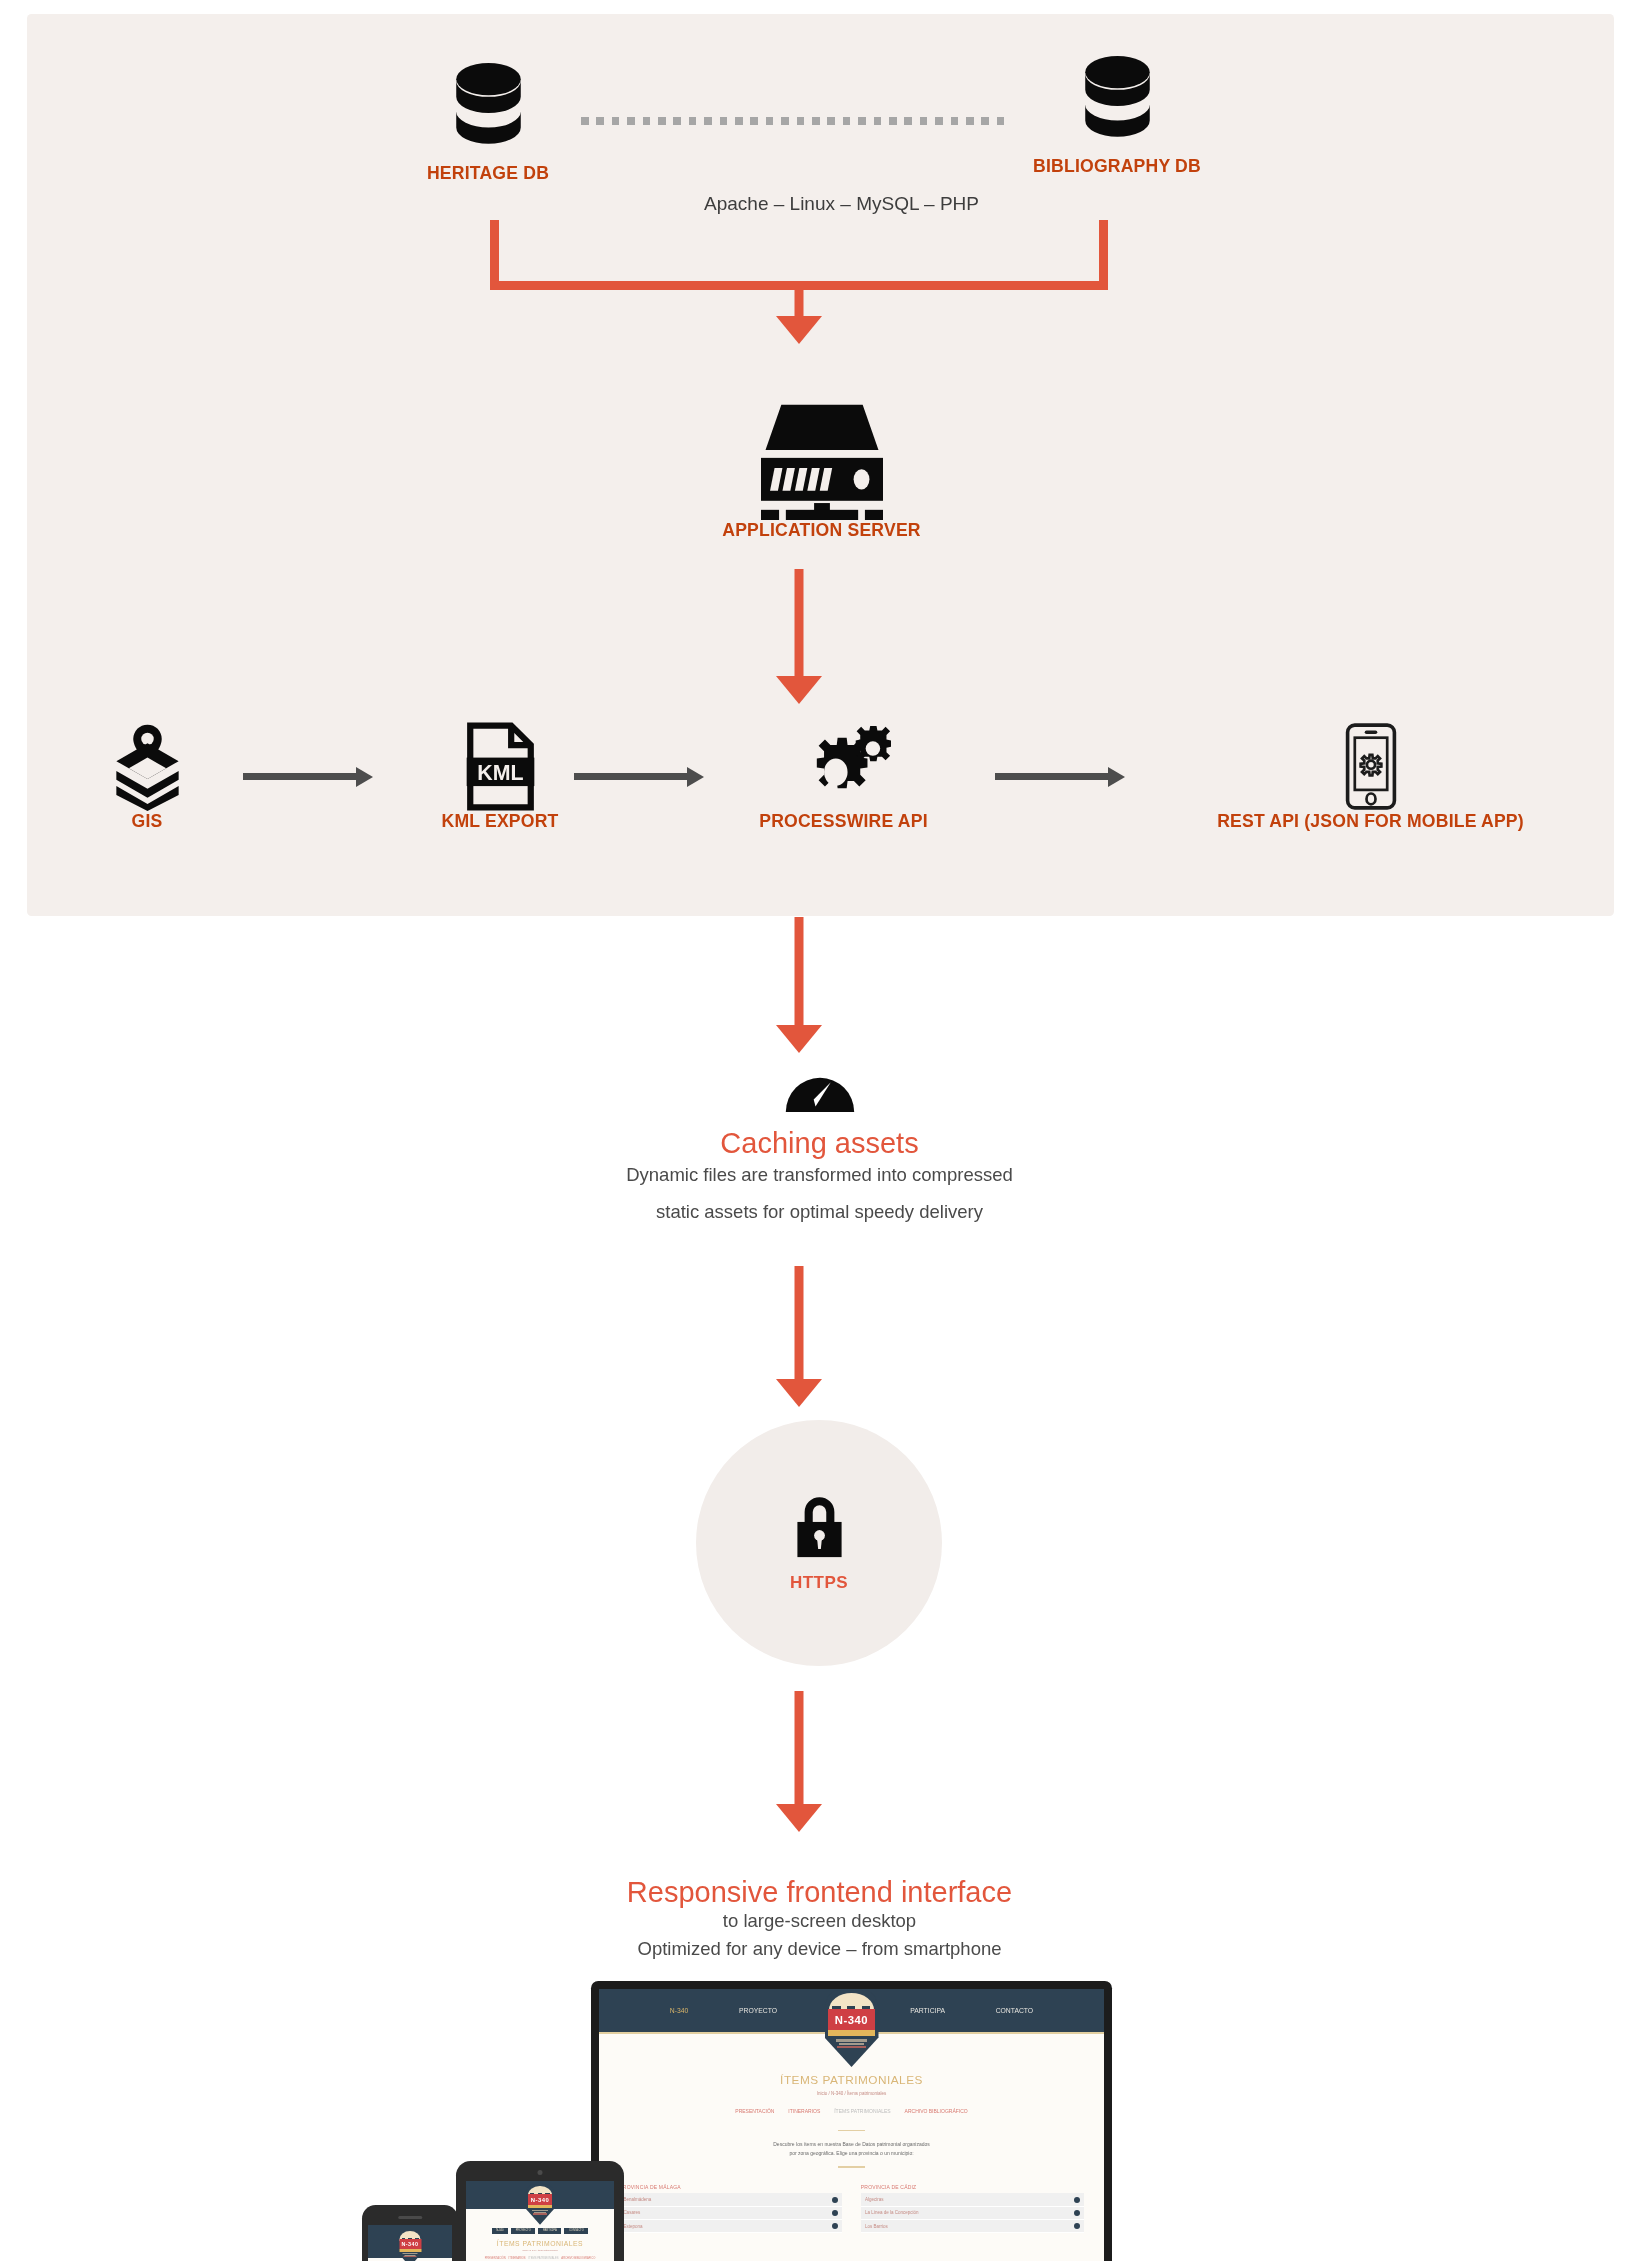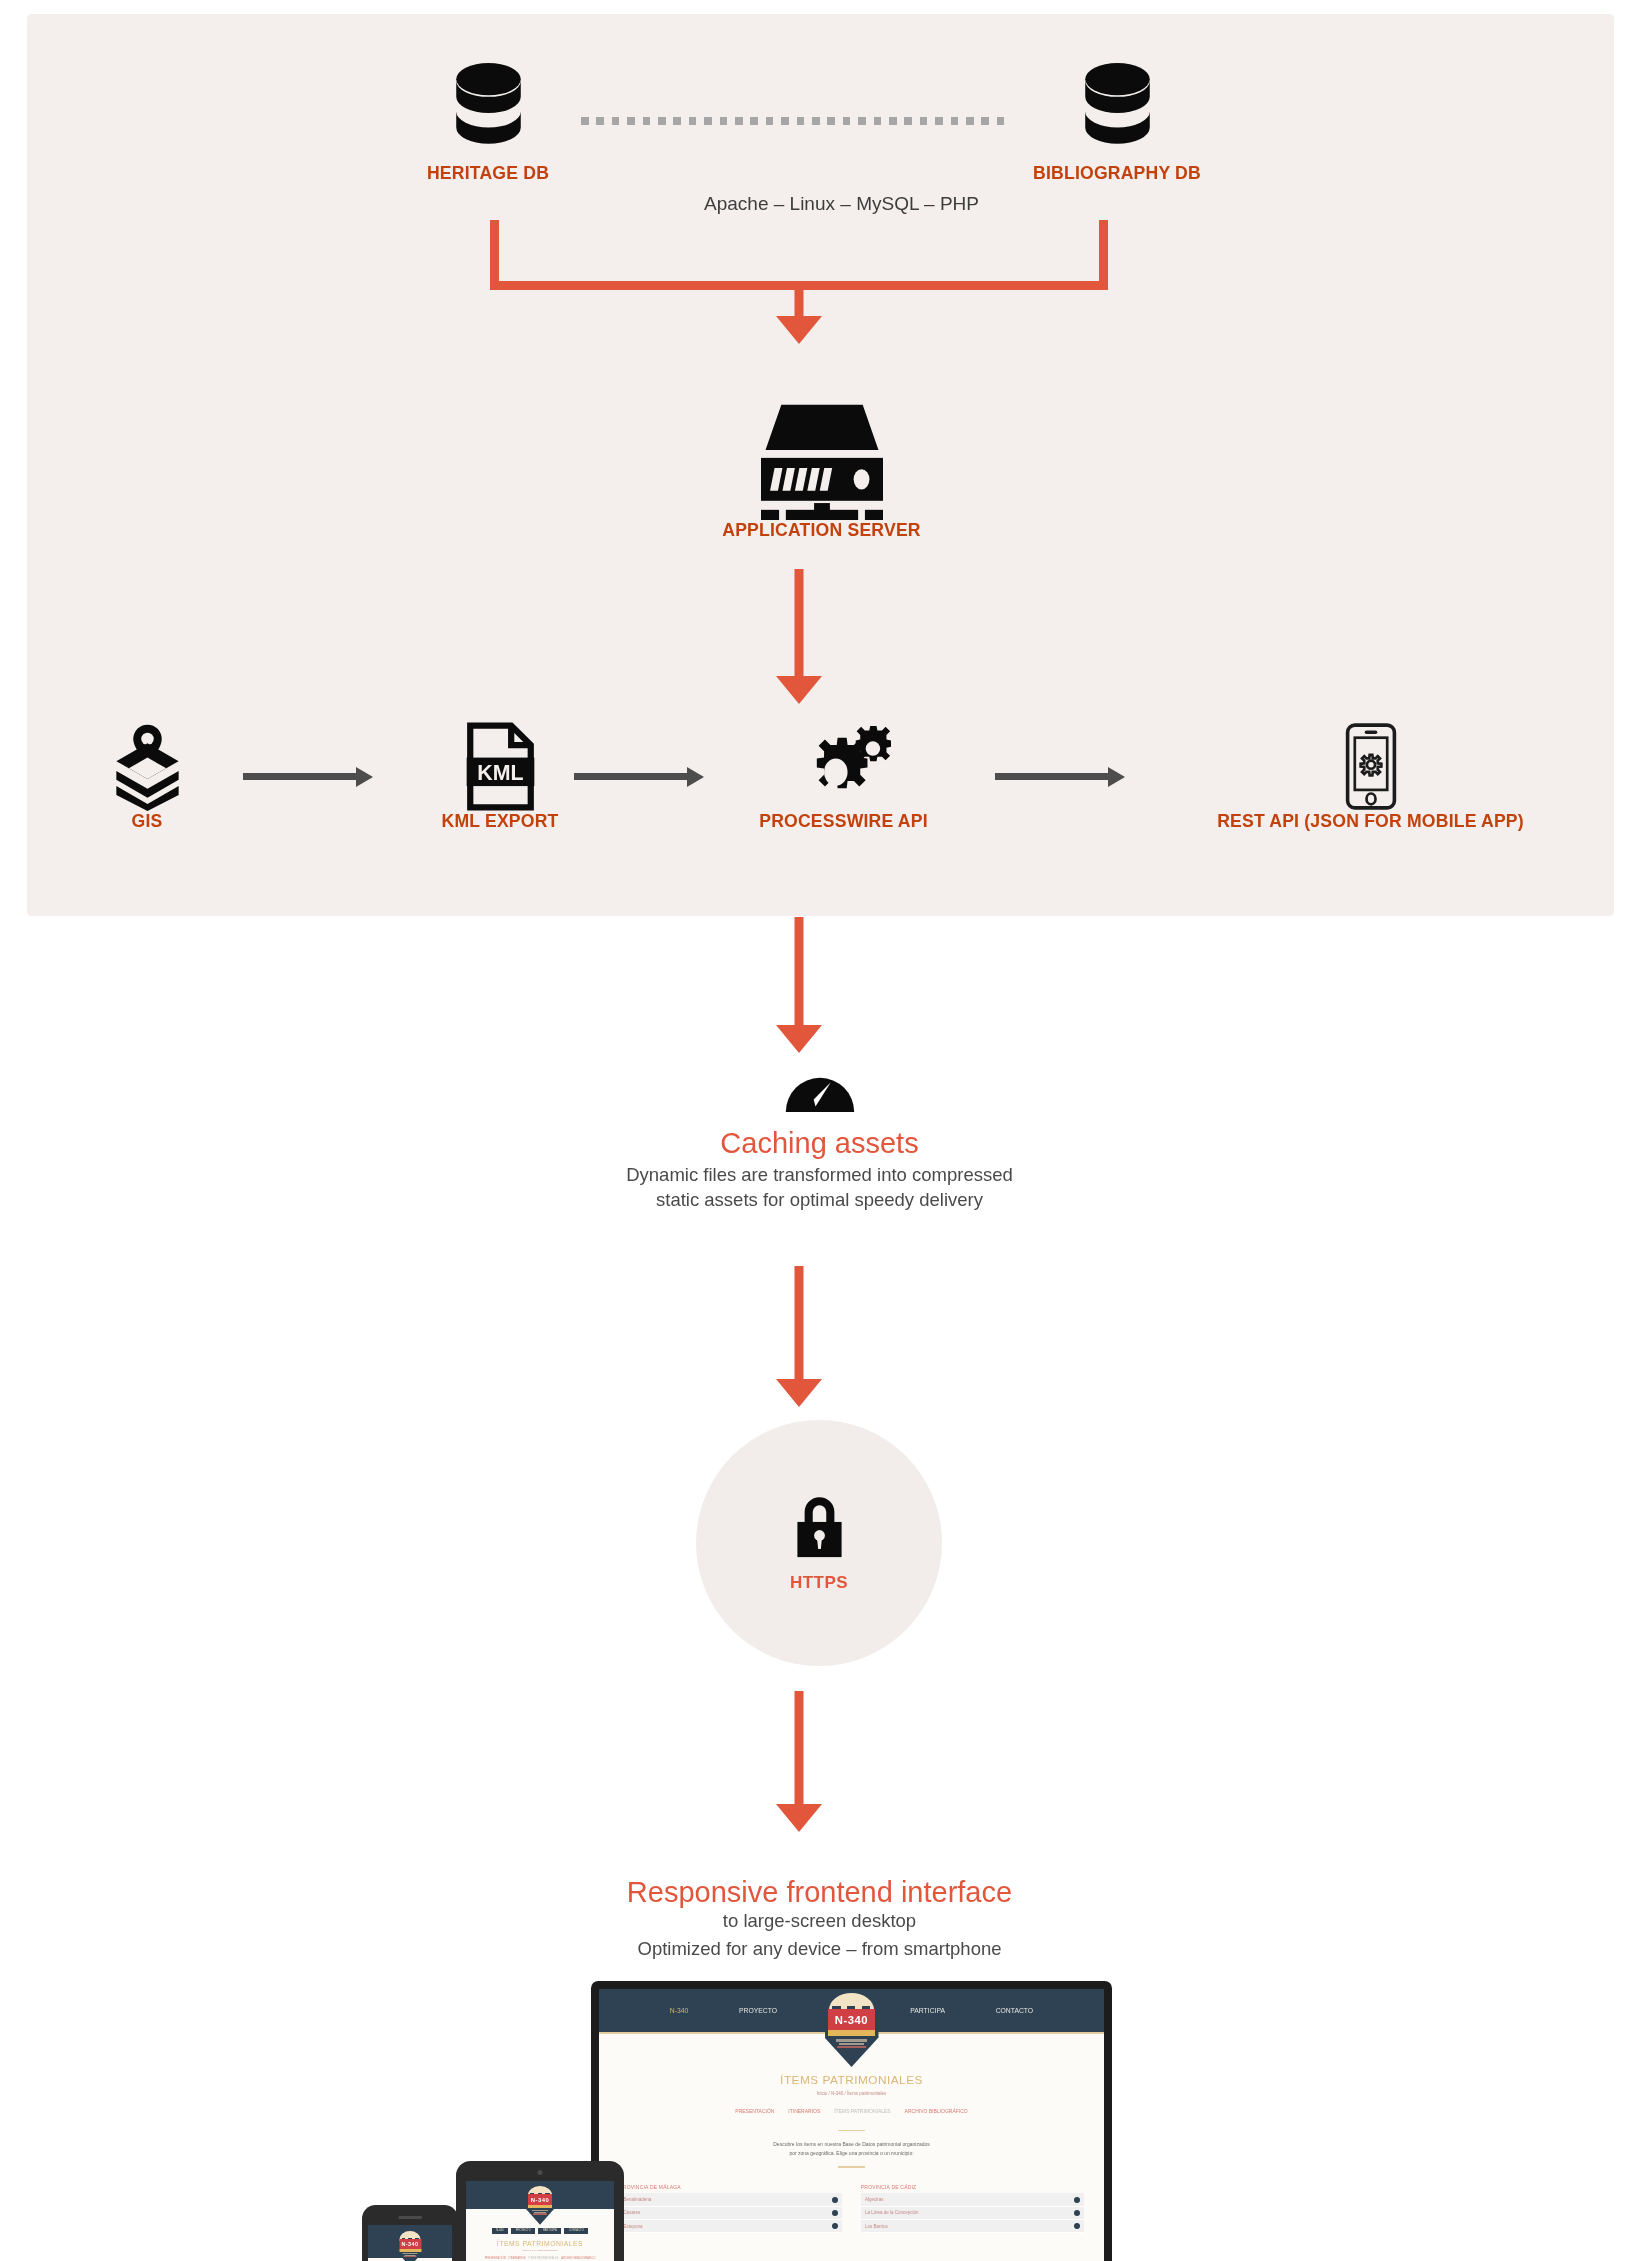--- a/index.html
+++ b/index.html
@@ -155,21 +155,21 @@
       <svg width="81" height="100" viewBox="0 0 100 124">
         <ellipse cx="50" cy="20" rx="40" ry="20" fill="#0b0b0b"></ellipse>
         <path d="M10 22 v20 a40 20 0 0 0 80 0 v-20 a40 20 0 0 1 -80 0 z" fill="#0b0b0b"></path>
         <path d="M10 60 v20 a40 20 0 0 0 80 0 v-20 a40 20 0 0 1 -80 0 z" fill="#0b0b0b"></path>
         <path d="M10 98 a40 20 0 0 0 80 0 a40 20 0 0 1 -80 0 z" fill="#0b0b0b"></path>
       </svg>
     </div>
     <div class="node-label">HERITAGE DB</div>
   </div>
 
-  <div class="node" style="left:1013px; top:59px; width:208px;">
+  <div class="node" style="left:1013px; top:52px; width:208px;">
     <div class="icon-wrap" style="height:104px;">
       <svg width="81" height="100" viewBox="0 0 100 124">
         <ellipse cx="50" cy="20" rx="40" ry="20" fill="#0b0b0b"></ellipse>
         <path d="M10 22 v20 a40 20 0 0 0 80 0 v-20 a40 20 0 0 1 -80 0 z" fill="#0b0b0b"></path>
         <path d="M10 60 v20 a40 20 0 0 0 80 0 v-20 a40 20 0 0 1 -80 0 z" fill="#0b0b0b"></path>
         <path d="M10 98 a40 20 0 0 0 80 0 a40 20 0 0 1 -80 0 z" fill="#0b0b0b"></path>
       </svg>
     </div>
     <div class="node-label">BIBLIOGRAPHY DB</div>
   </div>
@@ -296,21 +296,21 @@
 
   <div class="section" style="top:1067px;">
     <div style="display:flex; justify-content:center; margin-bottom:15.4px;">
       <svg width="72" height="45" viewBox="0 0 80 50">
         <path d="M2 50 A38 38 0 0 1 78 50 Z" fill="#0b0b0b"></path>
         <path d="M52 17 L35 44 L33 36 Z" fill="#fff"></path>
       </svg>
     </div>
     <div class="sec-title">Caching assets</div>
     <div class="sec-sub">Dynamic files are transformed into compressed</div>
-    <div class="sec-sub" style="margin-top:0;">static assets for optimal speedy delivery</div>
+    <div class="sec-sub" style="margin-top:12px;">static assets for optimal speedy delivery</div>
   </div>
 
   <div class="varrow" style="left:765px; top:1266px; width:67px; height:141px;">
     <div class="shaft" style="height:115px;"></div>
     <div class="head" style="border-left:23.5px solid transparent; border-right:23.5px solid transparent; border-top:28px solid #e2563c;"></div>
   </div>
 
   <div class="https-circle" style="left:696px; top:1420px;">
     <div>
       <svg width="55" height="66" viewBox="0 0 61 73">

